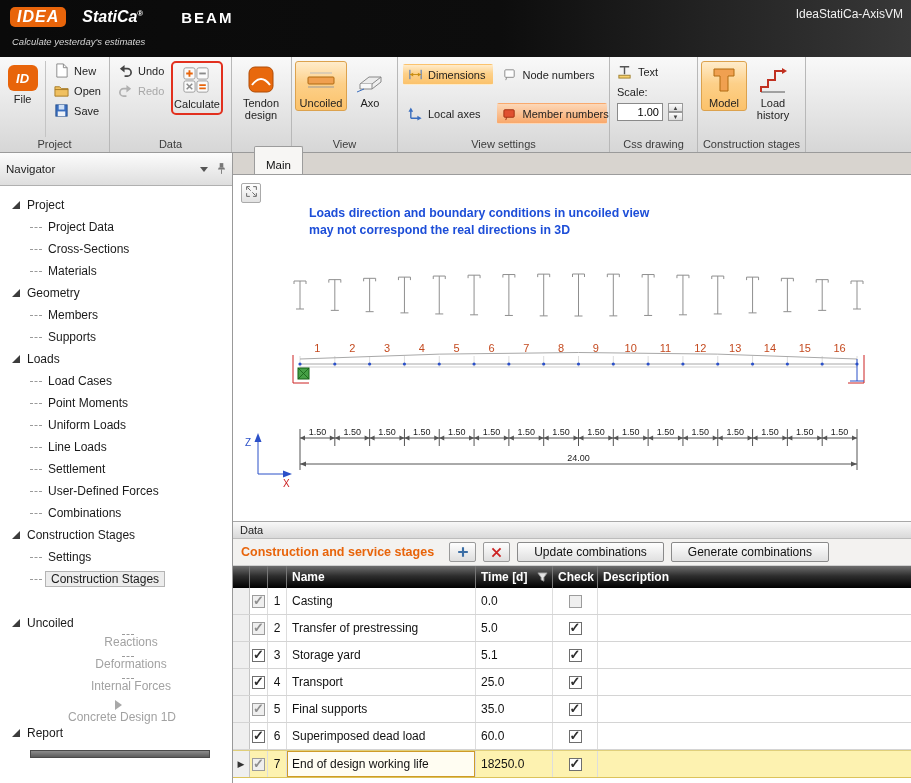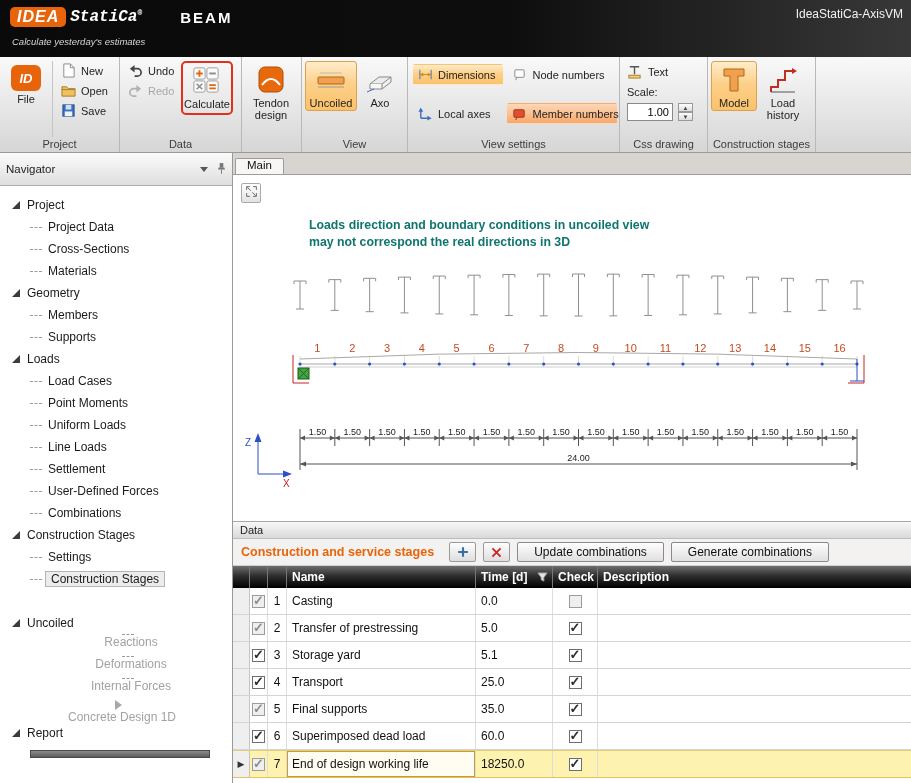--- a/index.html
+++ b/index.html
@@ -6,21 +6,21 @@
   html,body { width:911px; height:783px; overflow:hidden; }
   body { font-family:"Liberation Sans",sans-serif; font-size:12px; background:#d4d0c8; }
   .app { position:relative; width:911px; height:783px; background:#d4d0c8; }
 
   
   .titlebar { position:absolute; top:0; left:0; right:0; height:57px;
     background:linear-gradient(90deg,#0a0a0a 0%,#0d0d0d 55%,#383838 100%); color:#fff; }
   .logo-row { position:absolute; top:7px; left:10px; display:flex; align-items:center; }
   .logo-idea { background:var(--accent,#e8640a); border-radius:5px; padding:1px 7px; font-weight:bold;
     font-style:italic; font-size:16px; letter-spacing:1px; }
-  .logo-statica { font-weight:bold; font-style:italic; font-size:16px; margin-left:4px;font-family:Liberation Mono, monospace; }
+  .logo-statica { font-weight:bold; font-style:italic; font-size:16px; margin-left:16px; }
   .logo-statica sup { font-size:8px; font-style:normal; }
   .app-name { font-weight:bold; font-size:15px; letter-spacing:2px; margin-left:38px; }
   .tagline { position:absolute; top:36px; left:12px; font-size:9.5px; font-style:italic; color:#d6d6d6; }
   .window-title { position:absolute; top:7px; right:8px; font-size:12px; color:#f2f2f2; }
 
   
   .ribbon { position:absolute; top:57px; left:0; right:0; height:96px; display:flex;
     background:linear-gradient(#f9f9f9,#e6e6e6 55%,#d6d6d6); border-bottom:1px solid #9a9a9a; }
   .rgroup { display:flex; flex-direction:column; border-right:1px solid #b8b8b8; flex:none; }
   .gcontent { flex:1; display:flex; align-items:flex-start; padding:4px 3px 0 3px; }
@@ -70,26 +70,26 @@
   .dash { width:12px; border-top:1px dashed #9a9a9a; margin-right:6px; flex:none; }
   .tree-row.selected .tree-label { background:#ececec; border:1px solid #b4b4b4; padding:0 5px; margin-left:-3px; }
   .tree-spacer { height:22px; }
   .partial-item { height:8px; margin:6px 0 0 30px; width:180px;
     background:linear-gradient(#8c8c8c,#5c5c5c); border:1px solid #4a4a4a; }
 
   
   .main-col { position:absolute; top:153px; left:233px; right:0; bottom:0; }
   .tabbar { height:22px; background:#d8d4cf; display:flex; align-items:flex-end; padding-left:2px;
     border-bottom:1px solid #9c9c9c; }
-  .tab { background:#f7f6f4; border:1px solid #9c9c9c; border-bottom:none; padding:0 11px 3px;
-    font-size:11.5px; color:#111; border-radius:2px 2px 0 0; }
+  .tab { background:#f7f6f4; border:1px solid #9c9c9c; border-bottom:none; padding:12px 11px 3px;
+    font-size:11.5px; color:#111; border-radius:2px 2px 0 0;margin-left:19px; }
   .canvas { position:absolute; top:22px; left:0; right:0; height:346px; background:#fff; overflow:hidden; }
   .expand-btn { position:absolute; top:8px; left:8px; width:20px; height:20px; border:1px solid #aaa;
     border-radius:2px; background:linear-gradient(#fff,#e2e2e2); display:flex; align-items:center; justify-content:center; }
-  .warning { position:absolute; left:76px; top:42px; font-weight:bold; color:#0f766e; font-size:12.3px; line-height:17px; }
+  .warning { position:absolute; left:76px; top:30px; font-weight:bold; color:#1d4ed8; font-size:12.3px; line-height:17px; }
   #beam-svg { position:absolute; left:0; top:0; }
   #beam-svg text { font-family:"Liberation Sans",sans-serif; }
 
   
   .data-panel { position:absolute; top:368px; left:0; right:0; bottom:0; background:#fff; display:flex; flex-direction:column; }
   .data-header { height:18px; background:linear-gradient(#f8f8f8,#d9d9d9); border-top:1px solid #a8a8a8;
     border-bottom:1px solid #bcbcbc; font-size:11px; color:#222; display:flex; align-items:center; padding-left:7px; }
   .data-toolbar { height:27px; background:#f3f2f0; display:flex; align-items:center; gap:7px; padding:0 8px;
     border-bottom:1px solid #d0d0d0; }
   .section-title { color:var(--accent,#e8640a); font-weight:bold; font-size:12.5px; margin-right:8px; }
@@ -127,21 +127,21 @@
       <span class="logo-idea">IDEA</span>
       <span class="logo-statica"><span>StatiCa</span><sup>®</sup></span>
       <span class="app-name">BEAM</span>
     </div>
     <div class="tagline">Calculate yesterday's estimates</div>
     <div class="window-title">IdeaStatiCa-AxisVM</div>
   </div>
 
   <div class="ribbon">
 
-    <div class="rgroup" style="width:120px">
+    <div class="rgroup" style="width:110px">
       <div class="gcontent">
         <div class="btn-large narrow">
           <span class="id-badge">
               <span>ID</span>
             </span>
           <span class="lbl">File</span>
         </div>
         <div class="vdivider"></div>
         <div class="small-stack">
           <div class="btn-small">

